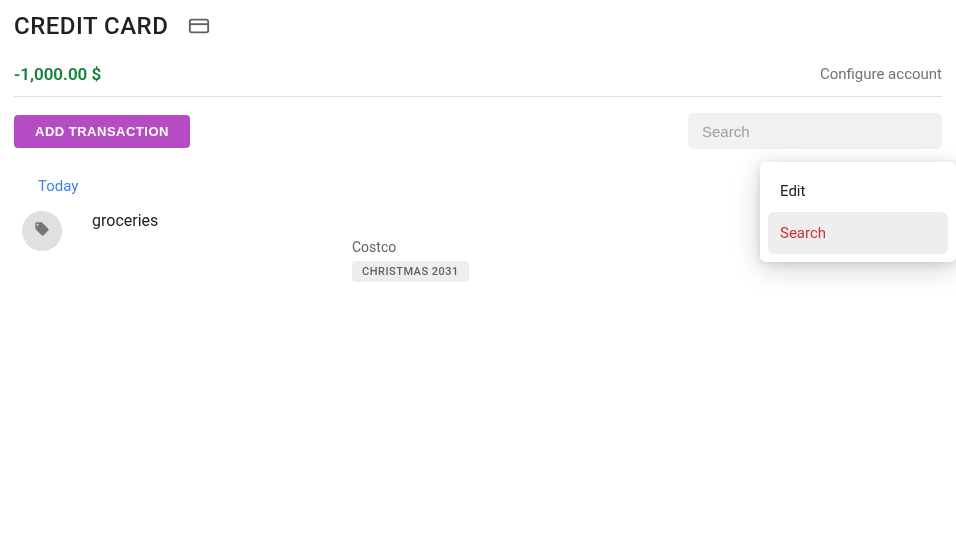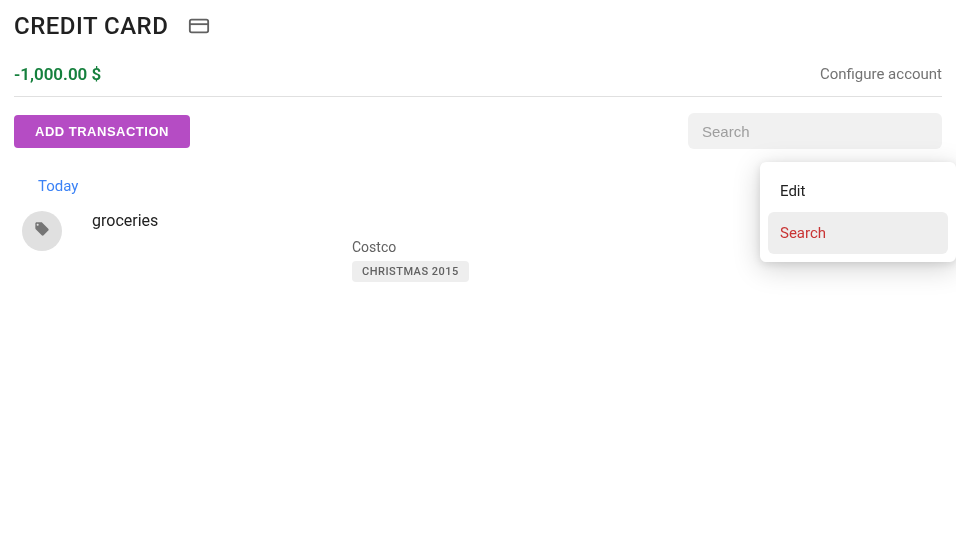--- a/index.html
+++ b/index.html
@@ -194,21 +194,21 @@
     <div class="tag-avatar">
       <span>
         <svg viewBox="0 0 24 24">
           <path d="M21.41 11.58l-9-9C12.05 2.22 11.55 2 11 2H4c-1.1 0-2 .9-2 2v7c0 .55.22 1.05.59 1.42l9 9c.36.36.86.58 1.41.58.55 0 1.05-.22 1.41-.59l7-7c.37-.36.59-.86.59-1.41 0-.55-.23-1.06-.59-1.42zM5.5 7C4.67 7 4 6.33 4 5.5S4.67 4 5.5 4 7 4.67 7 5.5 6.33 7 5.5 7z"></path>
         </svg>
       </span>
     </div>
     <span class="category-name">groceries</span>
     <div class="details-col">
       <span class="merchant">Costco</span>
-      <span class="tag-chip">CHRISTMAS 2015</span>
+      <span class="tag-chip">CHRISTMAS 2031</span>
     </div>
   </div>
 </div>
 
 <div class="context-menu">
   <div class="menu-item">Edit</div>
   <div class="menu-item delete">Search</div>
 </div>
 
 </body></html>

